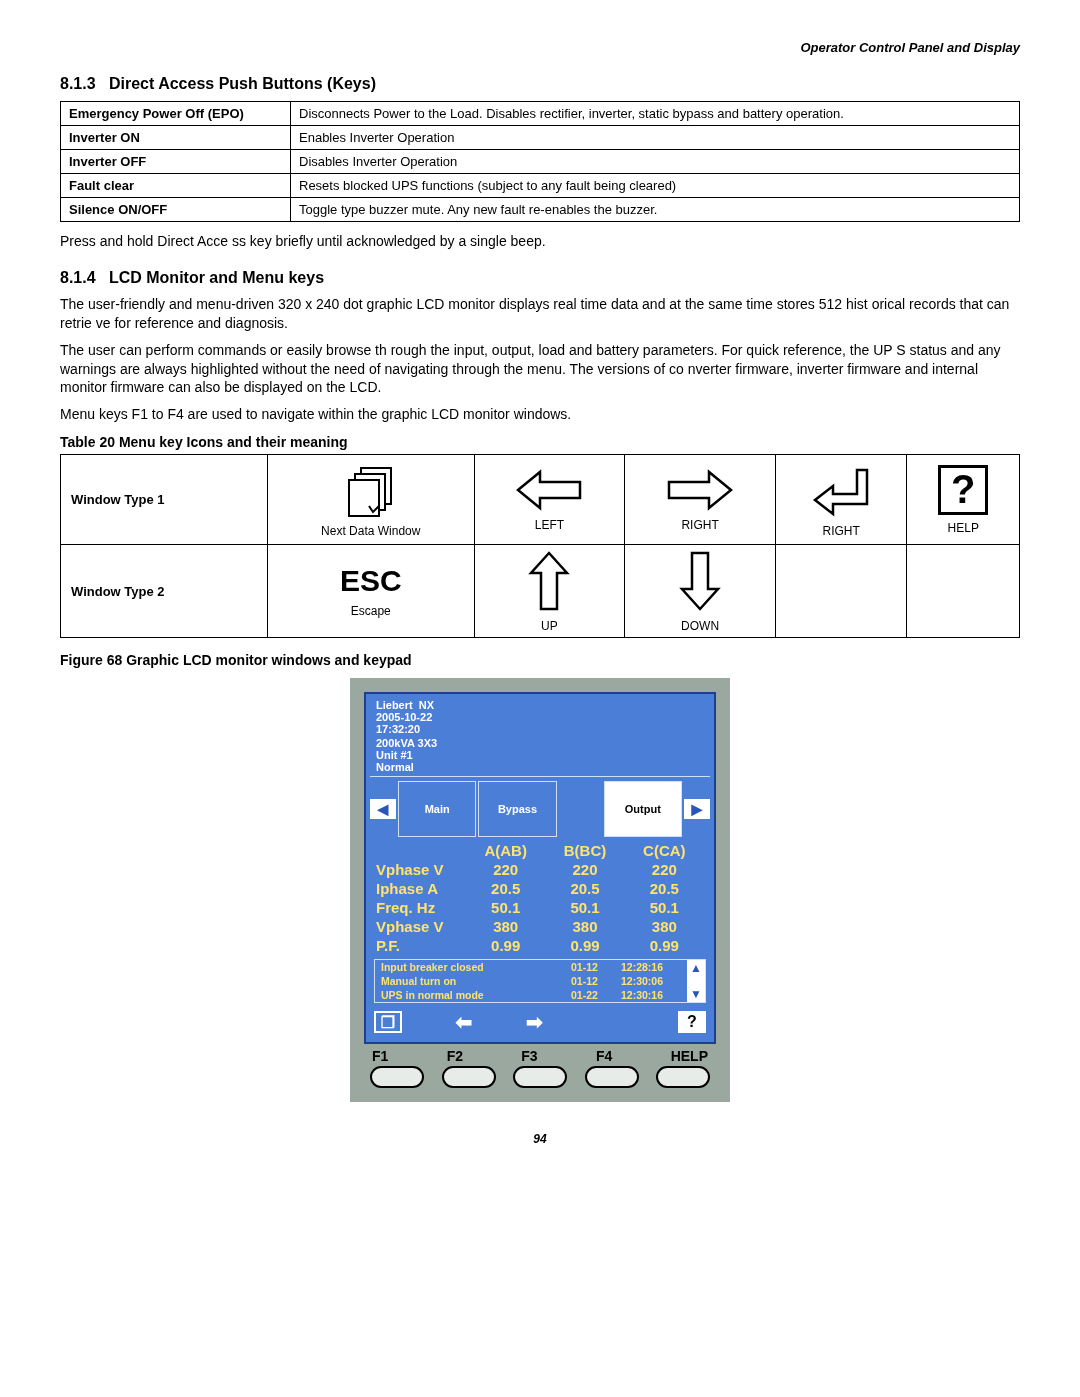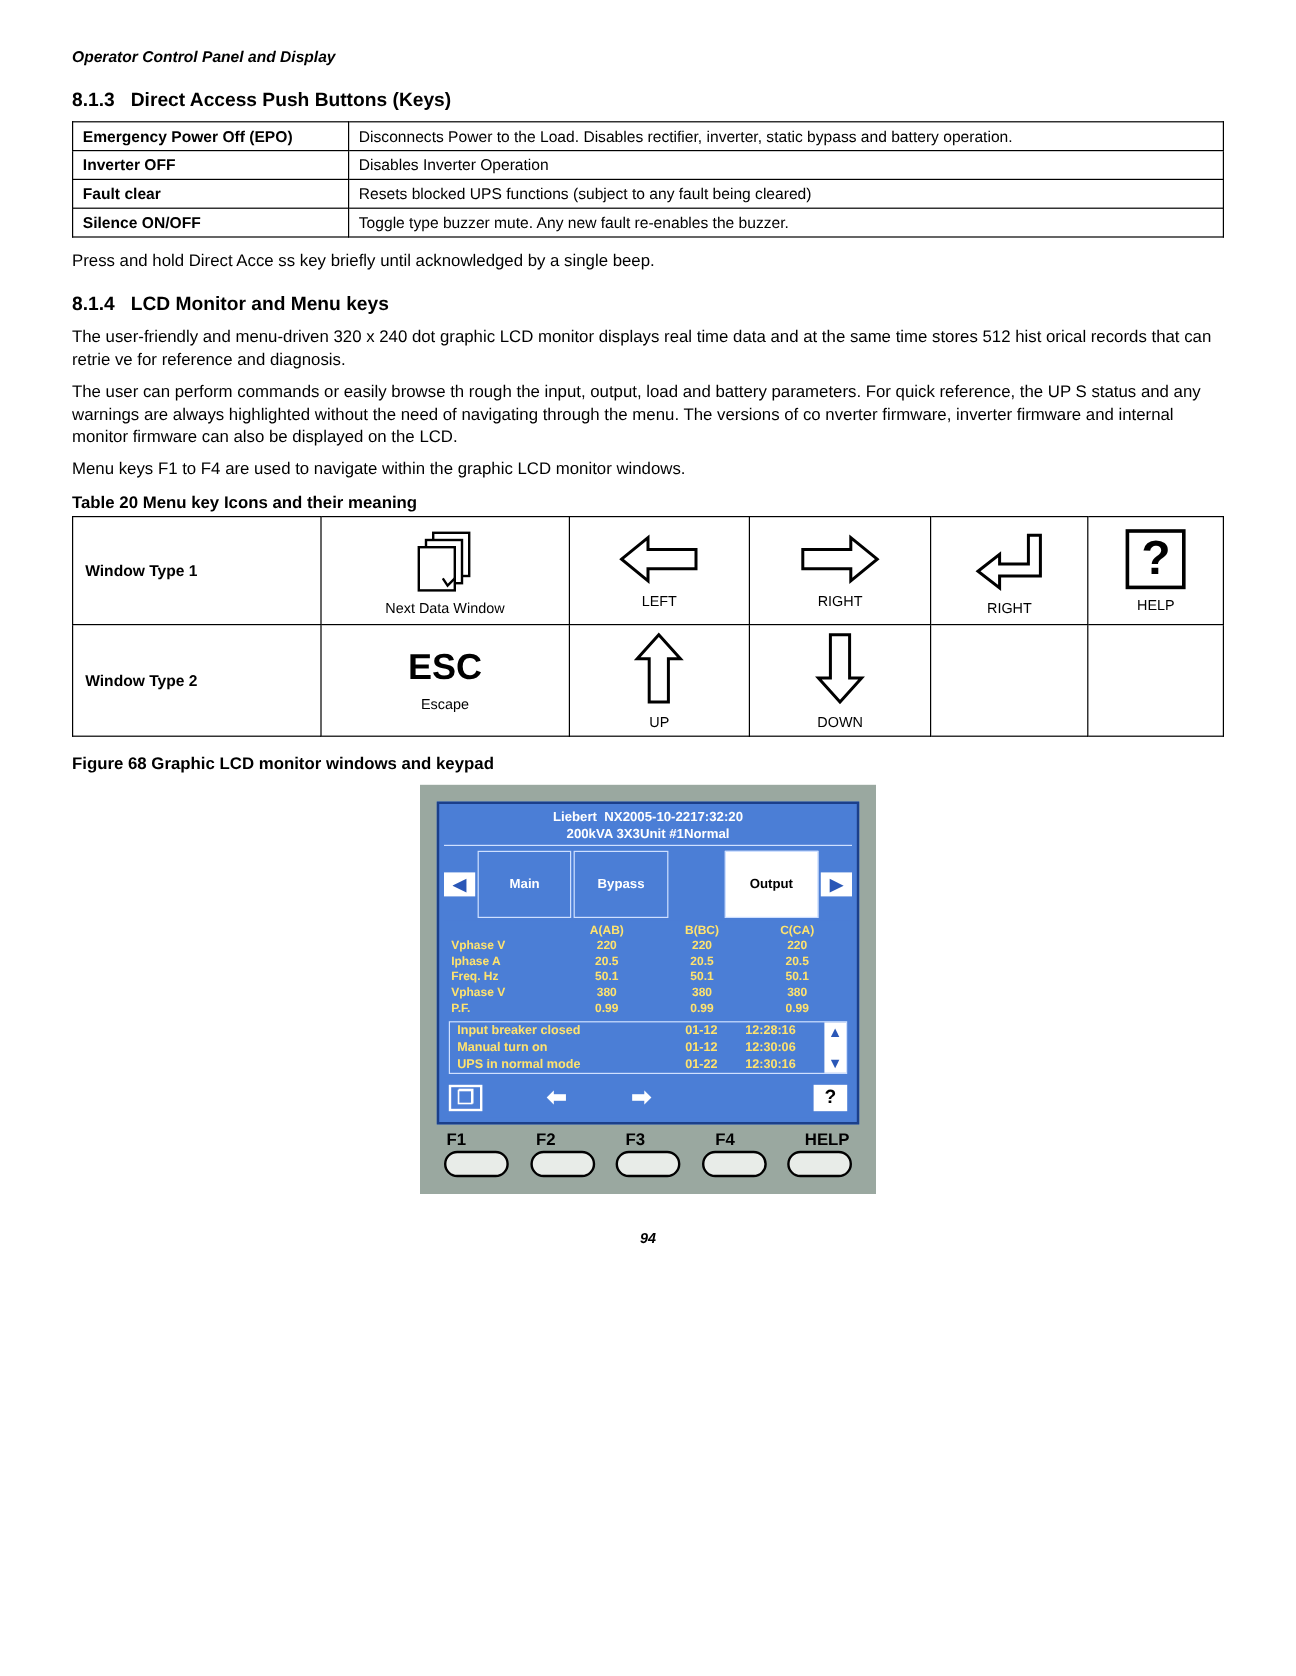--- a/index.html
+++ b/index.html
@@ -6,21 +6,21 @@
   body {
     font-family: Arial, Helvetica, sans-serif;
     font-size: 14px;
     color: #000;
     background: #fff;
     margin: 0;
     padding: 40px 60px;
     width: 1080px;
   }
   .page-header {
-    text-align: left;
+    text-align: right;
     font-style: italic;
     font-weight: bold;
     font-size: 13px;
     margin-bottom: 20px;
   }
   h3.section { font-size: 16px; font-weight: bold; margin: 18px 0 8px 0; }
   table.data { border-collapse: collapse; width: 100%; margin: 4px 0 10px 0; }
   table.data td, table.data th { border: 1px solid #000; padding: 4px 8px; vertical-align: top; font-size: 13px; text-align: left; }
   .bold { font-weight: bold; }
   p.body { margin: 8px 0; font-size: 14px; line-height: 1.35; }
@@ -28,29 +28,29 @@
   table.icons { border-collapse: collapse; width: 100%; }
   table.icons th, table.icons td { border: 1px solid #000; padding: 4px; font-size: 13px; text-align: center; vertical-align: middle; }
   table.icons th { text-align: left; padding-left: 10px; }
   .icon-cell { height: 90px; }
   .icon-wrap { display:flex; flex-direction:column; align-items:center; justify-content:center; height:100%; gap:6px;}
   .icon-label { font-size: 12px; }
   .fig-caption { font-weight: bold; font-size: 14px; margin: 14px 0 10px 0; }
   .lcd-fig { display:flex; gap:30px; justify-content:center; align-items:flex-start; margin-top:10px;}
   .lcd-frame { width: 380px; background:#9aa8a0; padding:14px; }
   .lcd-inner { background:#4b7ed6; border:2px solid #1b3f8a; padding:4px; color:#fff; font-size:11px; font-weight:bold;}
-  .lcd-row { display:flex; justify-content:center; padding:1px 6px;}
+  .lcd-row { display:flex; justify-content:center; padding:1px 6px;flex-direction:column;}
   .lcd-hr { border-top:1px solid #cfe0ff; margin:2px 0;}
   .tabbar { display:flex; align-items:center; background:#4b7ed6; padding:2px 0; gap:2px;}
   .navbtn { width:26px; height:20px; background:#fff; color:#2a57b7; display:flex;align-items:center;justify-content:center; font-size:14px;}
   .tab { flex:1; text-align:center; padding:21px 0; border:1px solid #cfe0ff;}
   .tab.active { background:#fff; color:#000; font-weight:bold;margin-left:45px;}
   .tab.inactive { color:#fff; }
   .datagrid { padding:2px 6px;}
-  .dg-head, .dg-row { display:grid; grid-template-columns: 90px 1fr 1fr 1fr; font-size:10px; padding:1px 0;}
+  .dg-head, .dg-row { display:grid; grid-template-columns: 90px 1fr 1fr 1fr; font-size:15px; padding:1px 0;}
   .dg-head { color:#ffe36e;}
   .labcol { color:#ffe36e; text-align:left;}
   .valcol { color:#ffe36e; text-align:center;}
   .events { border:1px solid #cfe0ff; margin:2px 4px 0 4px;}
   .ev-row { display:grid; grid-template-columns: 1fr 50px 60px; font-size:10.5px; padding:1px 6px; color:#ffe36e;}
   .ev-scroll { width:18px; background:#fff; color:#2a57b7; font-size:12px; display:flex; flex-direction:column; justify-content:space-between; align-items:center; padding:1px 0;}
   .events-wrap { display:flex;}
   .events-body { flex:1;}
   .keypad { background:#4b7ed6; display:flex; align-items:center; justify-content:space-between; padding:4px;}
   .kp-icon { width:28px; height:22px; background:#fff; color:#000; display:flex; align-items:center; justify-content:center; font-size:16px;}
@@ -74,20 +74,24 @@
   <span>Direct Access Push Buttons (Keys)</span>
 </h3>
 
 <table class="data">
   <tbody>
       <tr>
     <td class="bold" style="width:230px">Emergency Power Off (EPO)</td>
     <td>Disconnects Power to the Load. Disables rectifier, inverter, static bypass and battery operation.</td>
   </tr>
   <tr>
+    <td class="bold">Inverter ON</td>
+    <td>Enables Inverter Operation</td>
+  </tr>
+  <tr>
     <td class="bold">Inverter OFF</td>
     <td>Disables Inverter Operation</td>
   </tr>
   <tr>
     <td class="bold">Fault clear</td>
     <td>Resets blocked UPS functions (subject to any fault being cleared)</td>
   </tr>
   <tr>
     <td class="bold">Silence ON/OFF</td>
     <td>Toggle type buzzer mute. Any new fault re-enables the buzzer.</td>

